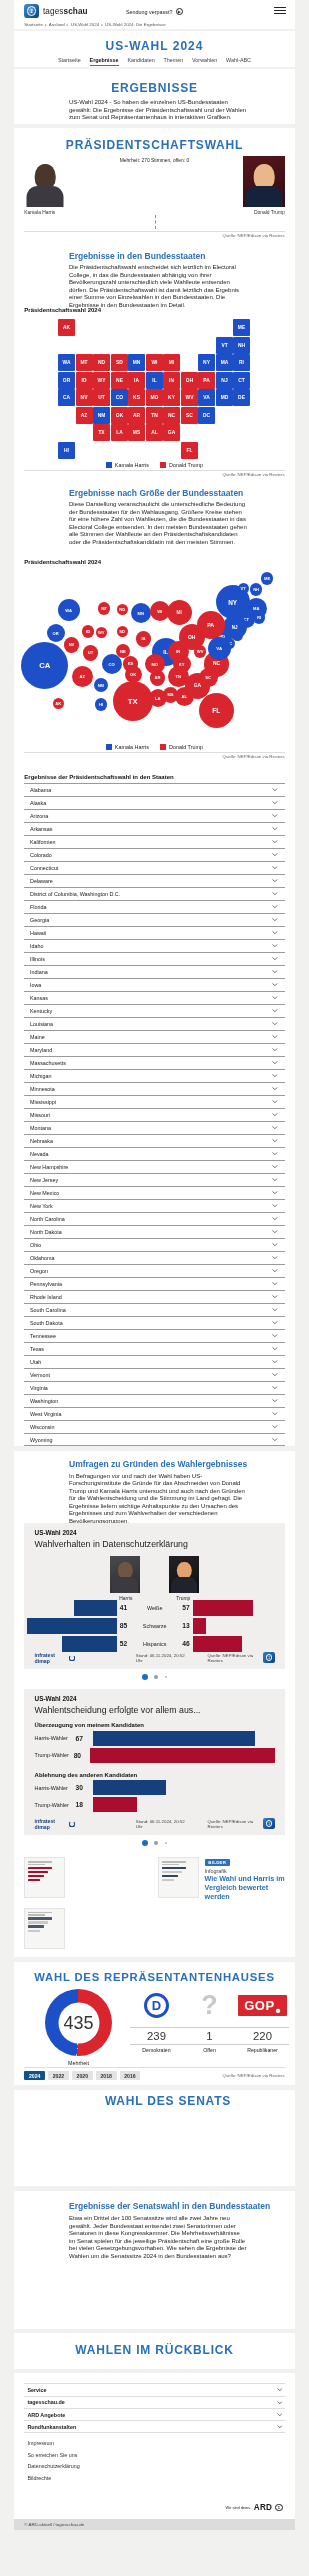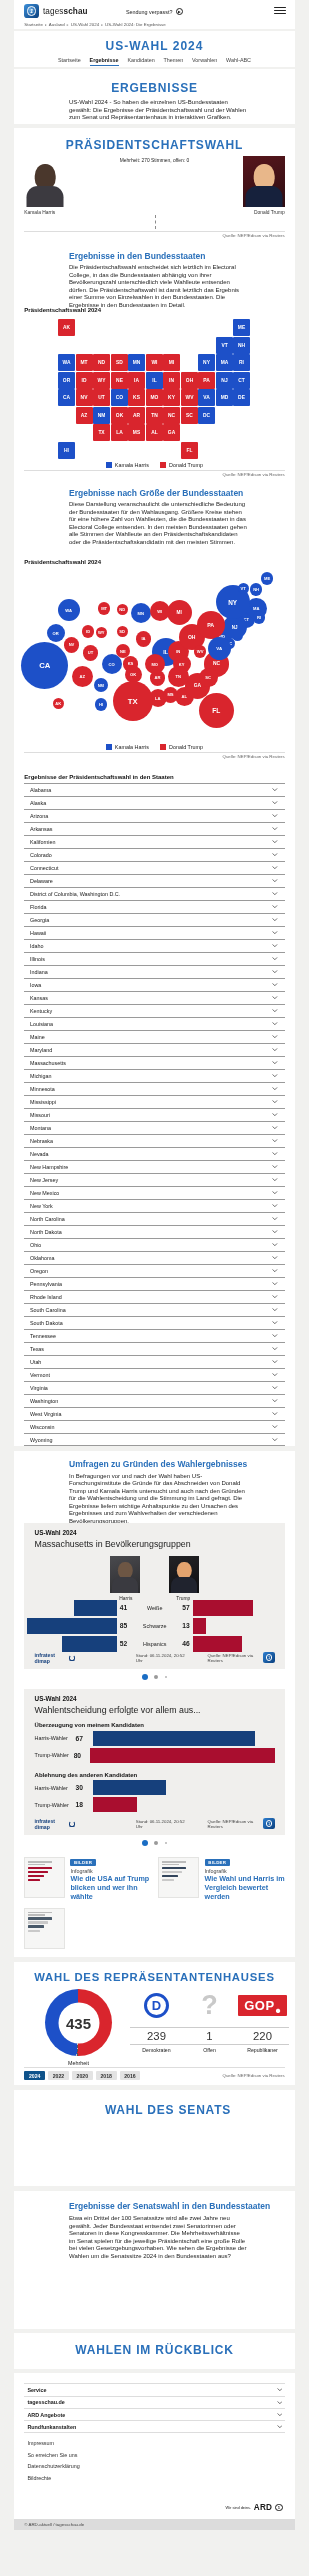--- a/index.html
+++ b/index.html
@@ -99,21 +99,21 @@
   .teaser { display:flex; gap:5.2px; cursor:pointer; }
   .thumb { width:41px; height:41px; background:#f6f6f5; border:0.5px solid #e4e4e2; flex-shrink:0; padding:3.1px 2.6px; }
   .thumb .tl { height:1.5px; background:#bbb; margin-bottom:1px; width:70%; }
   .thumb .bar { height:2.6px; margin:1.5px 0; border-radius:0.5px; }
   .badge { display:inline-block; background:#2a70ba; color:#fff; font-size:4.4px; font-weight:bold; letter-spacing:0.3px; padding:1px 3.6px; border-radius:1px; }
   .kicker2 { font-size:5.4px; color:#444; margin:2.1px 0 1px; }
   .t-title { font-size:7.2px; line-height:8.8px; font-weight:bold; color:#2a70ba; }
 
   
   .donut { position:absolute; left:31px; top:27px; width:67px; height:67px; border-radius:50%; }
-  .donut .hole { position:absolute; left:50%; top:50%; transform:translate(-50%,-50%); width:41px; height:41px; background:#fff; border-radius:50%; display:flex; align-items:center; justify-content:center; font-size:15px; color:#333;font-weight:bold; }
+  .donut .hole { position:absolute; left:50%; top:50%; transform:translate(-50%,-50%); width:41px; height:41px; background:#fff; border-radius:50%; display:flex; align-items:center; justify-content:center; font-size:18px; color:#333; }
   .donut .mark { position:absolute; left:32px; top:56px; height:11.3px; border-left:1px dashed #555; }
   .maj-lbl { position:absolute; left:31px; top:98px; width:67px; text-align:center; font-size:5.4px; color:#222; }
   .house-cols { position:absolute; left:116px; top:29px; width:159px; }
   .hlogos { display:flex; height:29px; align-items:center; }
   .hlogos > div { flex:1; display:flex; justify-content:center; align-items:center; }
   .d-logo { width:25px; height:25px; border:3.1px solid #1d50c8; border-radius:50%; color:#1d50c8; font-weight:bold; font-size:13px; display:flex; align-items:center; justify-content:center; }
   .q-mark { font-size:27px; font-weight:bold; color:#c9c9c9; }
   .gop { width:49px; height:21.6px; background:#d9252d; border-radius:1px; color:#fff; font-weight:bold; font-size:13px; letter-spacing:0.5px; display:flex; align-items:center; justify-content:center; }
   .gop small { font-size:4.1px; margin-left:1px; align-self:flex-end; margin-bottom:3.6px; }
   .hnums { display:flex; border-top:0.5px solid #ccc; border-bottom:0.5px solid #ccc; margin-top:7.2px; }
@@ -640,21 +640,21 @@
         </div>
       </div>
   </div>
 
   <div class="card" style="top:1451px;height:506px;">
     <div class="h2blue" style="top:8.2px;">Umfragen zu Gründen des Wahlergebnisses</div>
     <div class="center-col" style="top:21.6px;">In Befragungen vor und nach der Wahl haben US-Forschungsinstitute die Gründe für das Abschneiden von Donald Trump und Kamala Harris untersucht und auch nach den Gründen für die Wahlentscheidung und die Stimmung im Land gefragt. Die Ergebnisse liefern wichtige Anhaltspunkte zu den Ursachen des Ergebnisses und zum Wahlverhalten der verschiedenen Bevölkerungsgruppen.</div>
 
     <div class="gcard" style="top:72px;">
       <div class="kick">US-Wahl 2024</div>
-      <div class="ttl">Massachusetts in Bevölkerungsgruppen</div>
+      <div class="ttl">Wahlverhalten in Datenschutzerklärung</div>
       <div class="mini-photos">
         <div class="mini-ph" style="background:linear-gradient(160deg,#4a4a4e,#2b2b2e);">
             <div class="head" style="background:#6d5644;"></div>
             <div class="body" style="background:#3a3a40;"></div>
           </div>
         <div class="mini-ph" style="background:linear-gradient(160deg,#232326,#0e0e10);">
             <div class="head" style="background:#e3a36e;"></div>
             <div class="body" style="background:#20232e;"></div>
           </div>
       </div>
@@ -763,21 +763,20 @@
     <div class="teasers" id="teasers">
         <div class="teaser">
           <div class="thumb">
             <div class="tl"></div>
             <div class="tl" style="width:50%;"></div>
             <div class="bar" style="background:#a90e2f;width:72%;"></div>
             <div class="bar" style="background:#a90e2f;width:60%;"></div>
             <div class="bar" style="background:#a90e2f;width:48%;"></div>
             <div class="bar" style="background:#a90e2f;width:36%;"></div>
           </div>
-          <div><span class="badge">BILDER</span><div class="kicker2">Infografik</div><div class="t-title">Wie die USA auf Trump blicken und wer ihn wählte</div></div>
         </div>
         <div class="teaser">
           <div class="thumb">
             <div class="tl"></div>
             <div class="tl" style="width:50%;"></div>
             <div class="bar" style="background:#33455c;width:72%;"></div>
             <div class="bar" style="background:#c9c9c9;width:60%;"></div>
             <div class="bar" style="background:#33455c;width:48%;"></div>
             <div class="bar" style="background:#c9c9c9;width:36%;"></div>
           </div>
@@ -833,21 +832,21 @@
         <span class="chip active">2024</span>
         <span class="chip">2022</span>
         <span class="chip">2020</span>
         <span class="chip">2018</span>
         <span class="chip">2016</span>
       </div>
     <div class="source" style="top:111px;">Quelle: NEP/Edison via Reuters</div>
   </div>
 
   <div class="card" style="top:2090px;height:96px;">
-    <div class="sec-title" style="top:13px;padding-left:27px;">WAHL DES SENATS</div>
+    <div class="sec-title" style="top:4px;padding-left:27px;">WAHL DES SENATS</div>
   </div>
 
   <div class="card" style="top:2191px;height:138px;">
     <div class="h2blue" style="top:10.3px;">Ergebnisse der Senatswahl in den Bundesstaaten</div>
     <div class="center-col" style="top:24px;">Etwa ein Drittel der 100 Senatssitze wird alle zwei Jahre neu gewählt. Jeder Bundesstaat entsendet zwei Senatorinnen oder Senatoren in diese Kongresskammer. Die Mehrheitsverhältnisse im Senat spielen für die jeweilige Präsidentschaft eine große Rolle bei vielen Gesetzgebungsvorhaben. Wie sehen die Ergebnisse der Wahlen um die Senatssitze 2024 in den Bundesstaaten aus?</div>
   </div>
 
   <div class="card" style="top:2333px;height:36px;">
     <div class="sec-title" style="top:10.3px;">WAHLEN IM RÜCKBLICK</div>
   </div>

